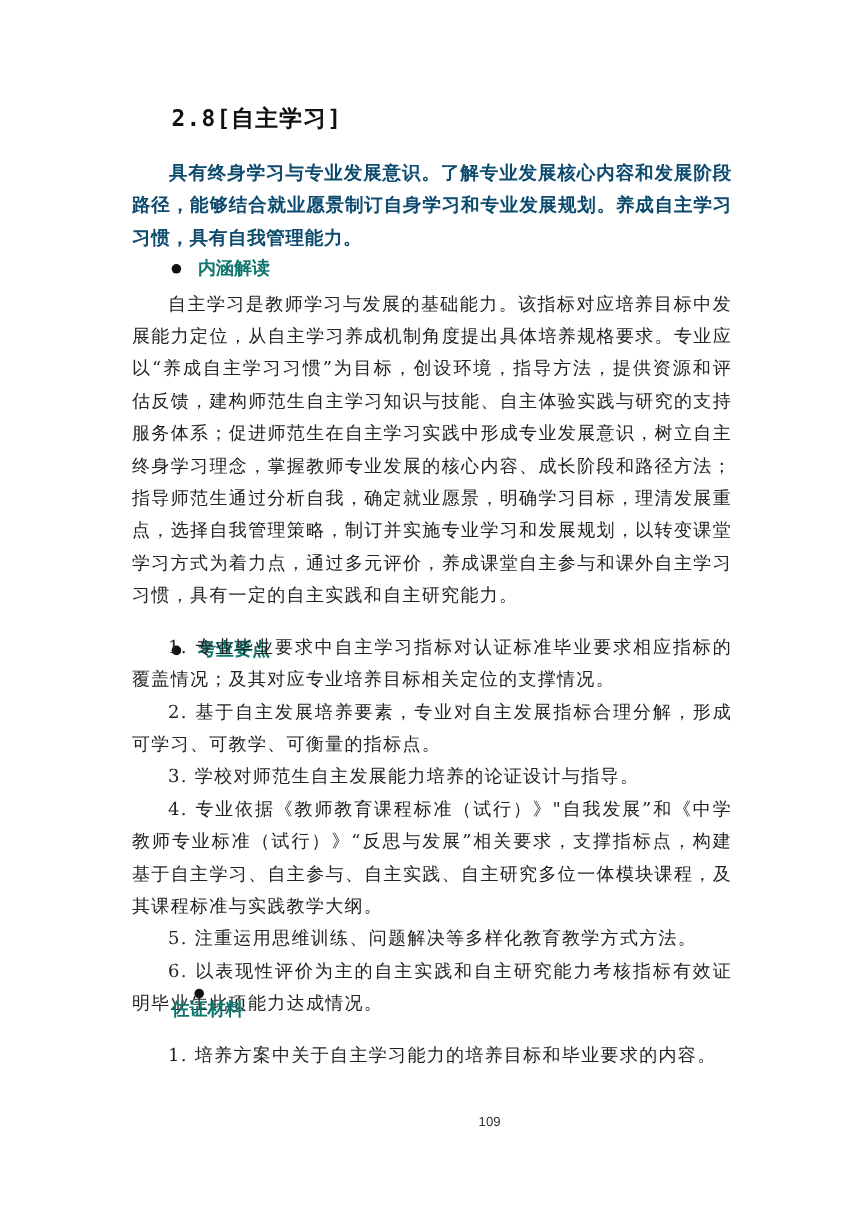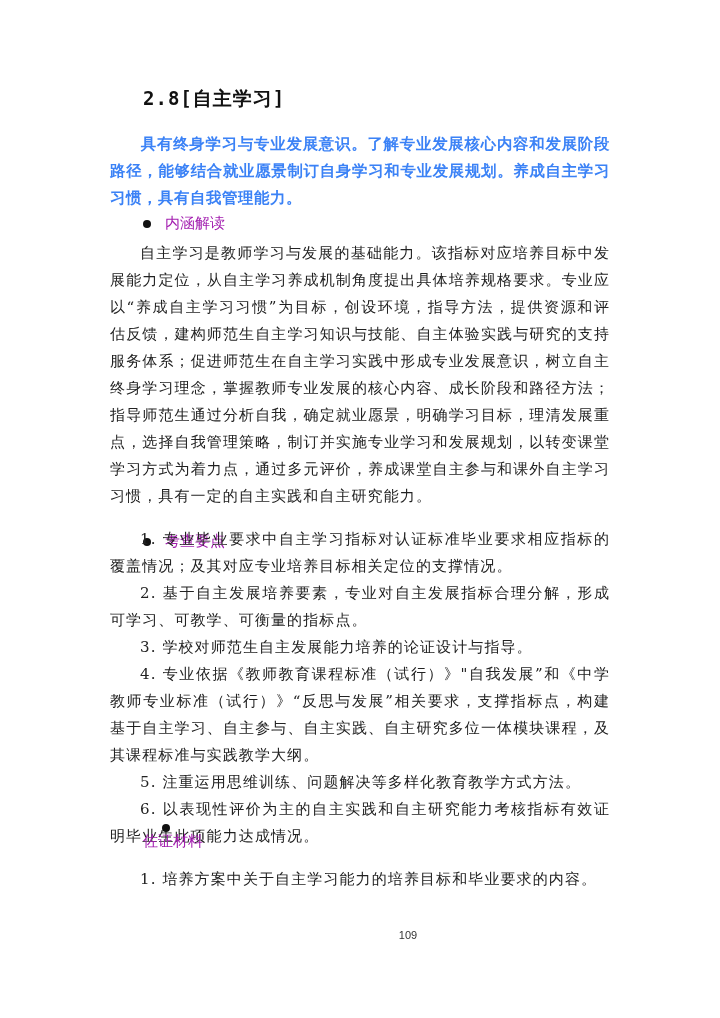--- a/index.html
+++ b/index.html
@@ -36,39 +36,39 @@
       width: 500px;
       font-size: 15px;
       line-height: 27px;
       text-align: justify;
       text-justify: inter-character;
     }
     .bold-para {
       font-weight: bold;
       font-family: "DejaVu Sans", "Liberation Sans", sans-serif;
       font-size: 15.4px;
-      color: #3b82f6;
+      color: #0c4a6e;
       letter-spacing: 0.6px;
     }
     .body-para {
       font-size: 15px;
       letter-spacing: 1.1px;
       color: #222;
     }
     p {
       margin: 0;
       text-indent: 2em;
     }
     .bullet-head {
       position: absolute;
       left: 143px;
       font-family: "DejaVu Sans", "Liberation Sans", sans-serif;
-      font-weight: normal;
+      font-weight: bold;
       font-size: 15px;
-      color: #a21caf;
+      color: #0f766e;
       display: flex;
       align-items: center;
     }
     .bullet-dot {
       display: inline-block;
       width: 8px;
       height: 8px;
       border-radius: 50%;
       background: #111;
       margin-right: 14px;

